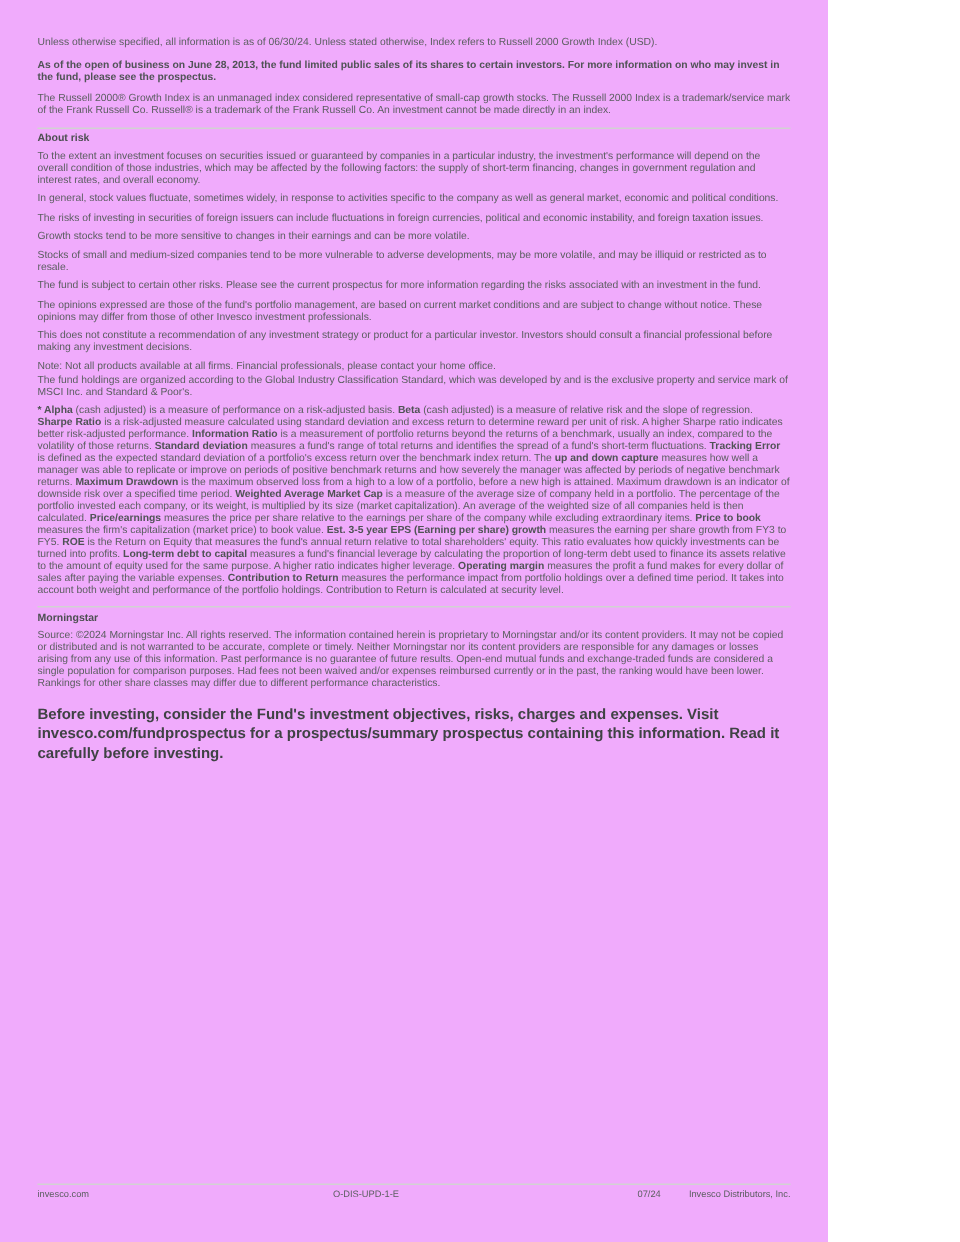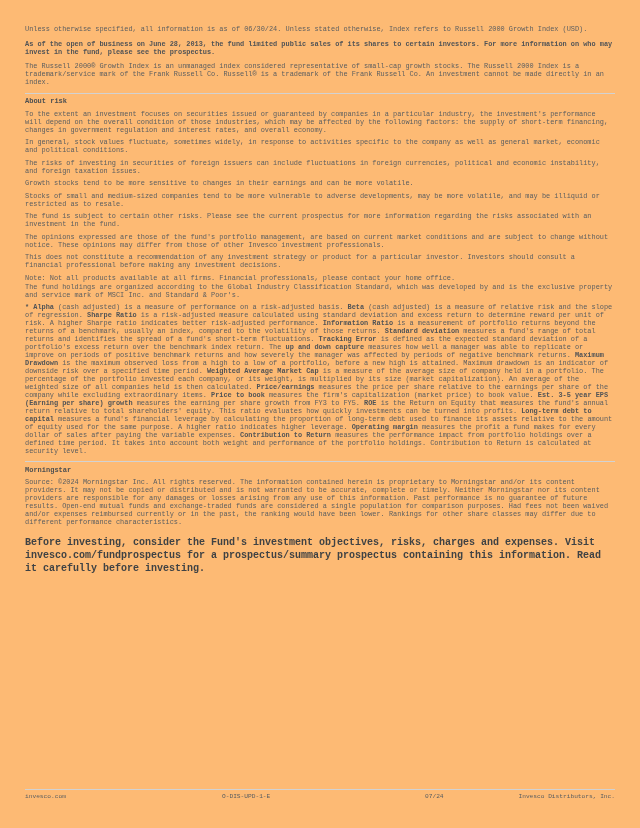--- a/index.html
+++ b/index.html
@@ -1,21 +1,21 @@
 <!DOCTYPE html>
 <html><head>
 <meta charset="utf-8">
 <style>
   html, body { margin: 0; padding: 0; background: #ffffff; }
   .page {
     position: relative;
-    width: 640px;
+    width: 552px;
     height: 828px;
-    background: #fdba74;
-    font-family: Liberation Mono, monospace;
+    background: #f0abfc;
+    font-family: Liberation Sans, sans-serif;
     color: #5b5e60;
     overflow: hidden;
   }
   .content {
     position: absolute;
     left: 25px;
     right: 25px;
     top: 25px;
   }
   p.body {

